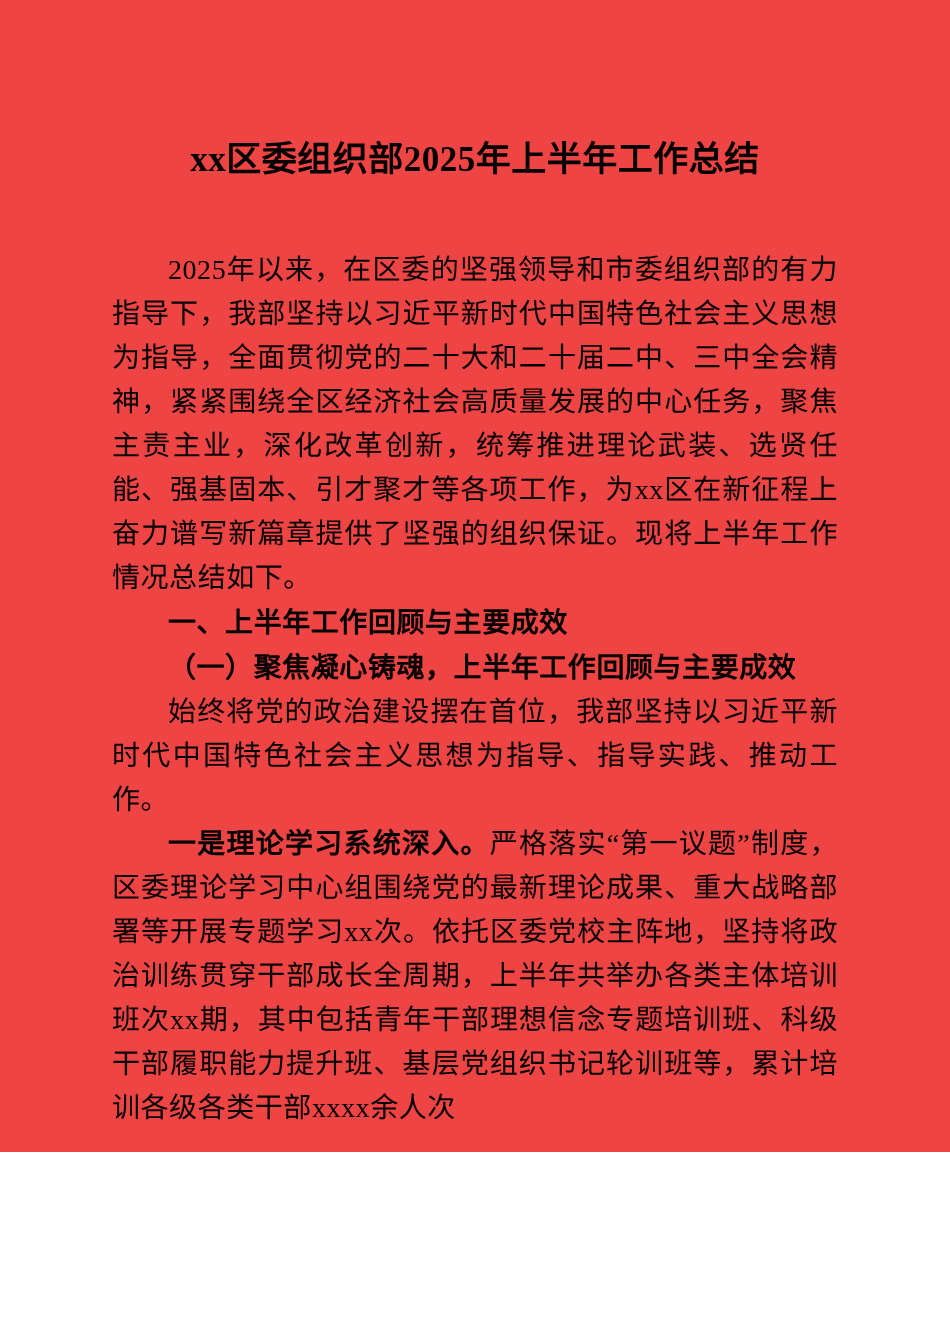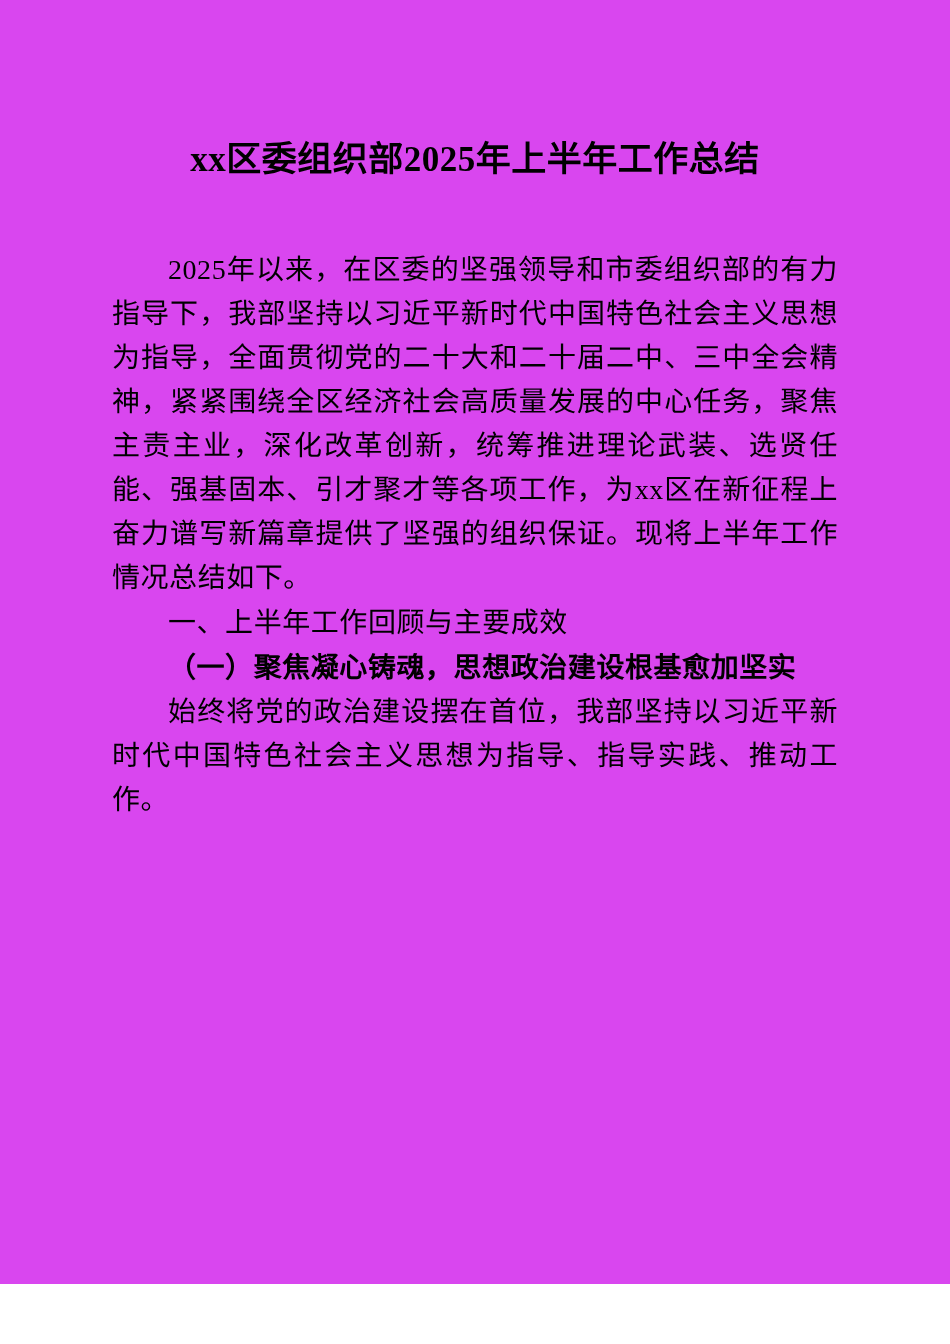--- a/index.html
+++ b/index.html
@@ -10,23 +10,23 @@
   body {
     width: 950px;
     height: 1344px;
     overflow: hidden;
     color: #000000;
     font-family: "Liberation Serif", "DejaVu Serif", serif;
   }
   .page {
     box-sizing: border-box;
     width: 950px;
-    height: 1284px;
+    height: 1152px;
     padding: 140px 112px 8px 112px;
-    background: #d946ef;
+    background: #ef4444;
   }
   .doc-title {
     margin: 0;
     font-size: 35px;
     line-height: 40px;
     font-weight: bold;
     text-align: center;
     letter-spacing: 0.5px;
     font-family: "Liberation Serif", "DejaVu Serif", serif;
   }
@@ -40,21 +40,21 @@
     letter-spacing: 0.02em;
     font-family: "Liberation Serif", "DejaVu Serif", serif;
   }
   .para.first {
     margin-top: 68px;
   }
   .heading-1 {
     margin: 0;
     font-size: 28px;
     line-height: 46px;
-    font-weight: normal;
+    font-weight: bold;
     text-indent: 2em;
     font-family: "DejaVu Sans", "Liberation Sans", sans-serif;
     letter-spacing: 0.02em;
   }
   .heading-2 {
     margin: 0;
     font-size: 28px;
     line-height: 44px;
     font-weight: bold;
     text-indent: 2em;
@@ -70,18 +70,19 @@
 
 <div class="page">
 
   <h1 class="doc-title"><span>xx区委组织部2025年上半年工作总结</span></h1>
 
   <p class="para first">2025年以来，在区委的坚强领导和市委组织部的有力指导下，我部坚持以习近平新时代中国特色社会主义思想为指导，全面贯彻党的二十大和二十届二中、三中全会精神，紧紧围绕全区经济社会高质量发展的中心任务，聚焦主责主业，深化改革创新，统筹推进理论武装、选贤任能、强基固本、引才聚才等各项工作，为xx区在新征程上奋力谱写新篇章提供了坚强的组织保证。现将上半年工作情况总结如下。</p>
 
   <h2 class="heading-1">一、上半年工作回顾与主要成效</h2>
 
 
-  <h3 class="heading-2">（一）聚焦凝心铸魂，思想政治建设根基愈加坚实</h3>
+  <h3 class="heading-2">（一）聚焦凝心铸魂，上半年工作回顾与主要成效</h3>
 
   <p class="para">始终将党的政治建设摆在首位，我部坚持以习近平新时代中国特色社会主义思想为指导、指导实践、推动工作。</p>
 
+  <p class="para"><span class="lead">一是理论学习系统深入。</span><span>严格落实“第一议题”制度，区委理论学习中心组围绕党的最新理论成果、重大战略部署等开展专题学习xx次。依托区委党校主阵地，坚持将政治训练贯穿干部成长全周期，上半年共举办各类主体培训班次xx期，其中包括青年干部理想信念专题培训班、科级干部履职能力提升班、基层党组织书记轮训班等，累计培训各级各类干部xxxx余人次</span></p>
 
 </div>
 
 </body></html>

